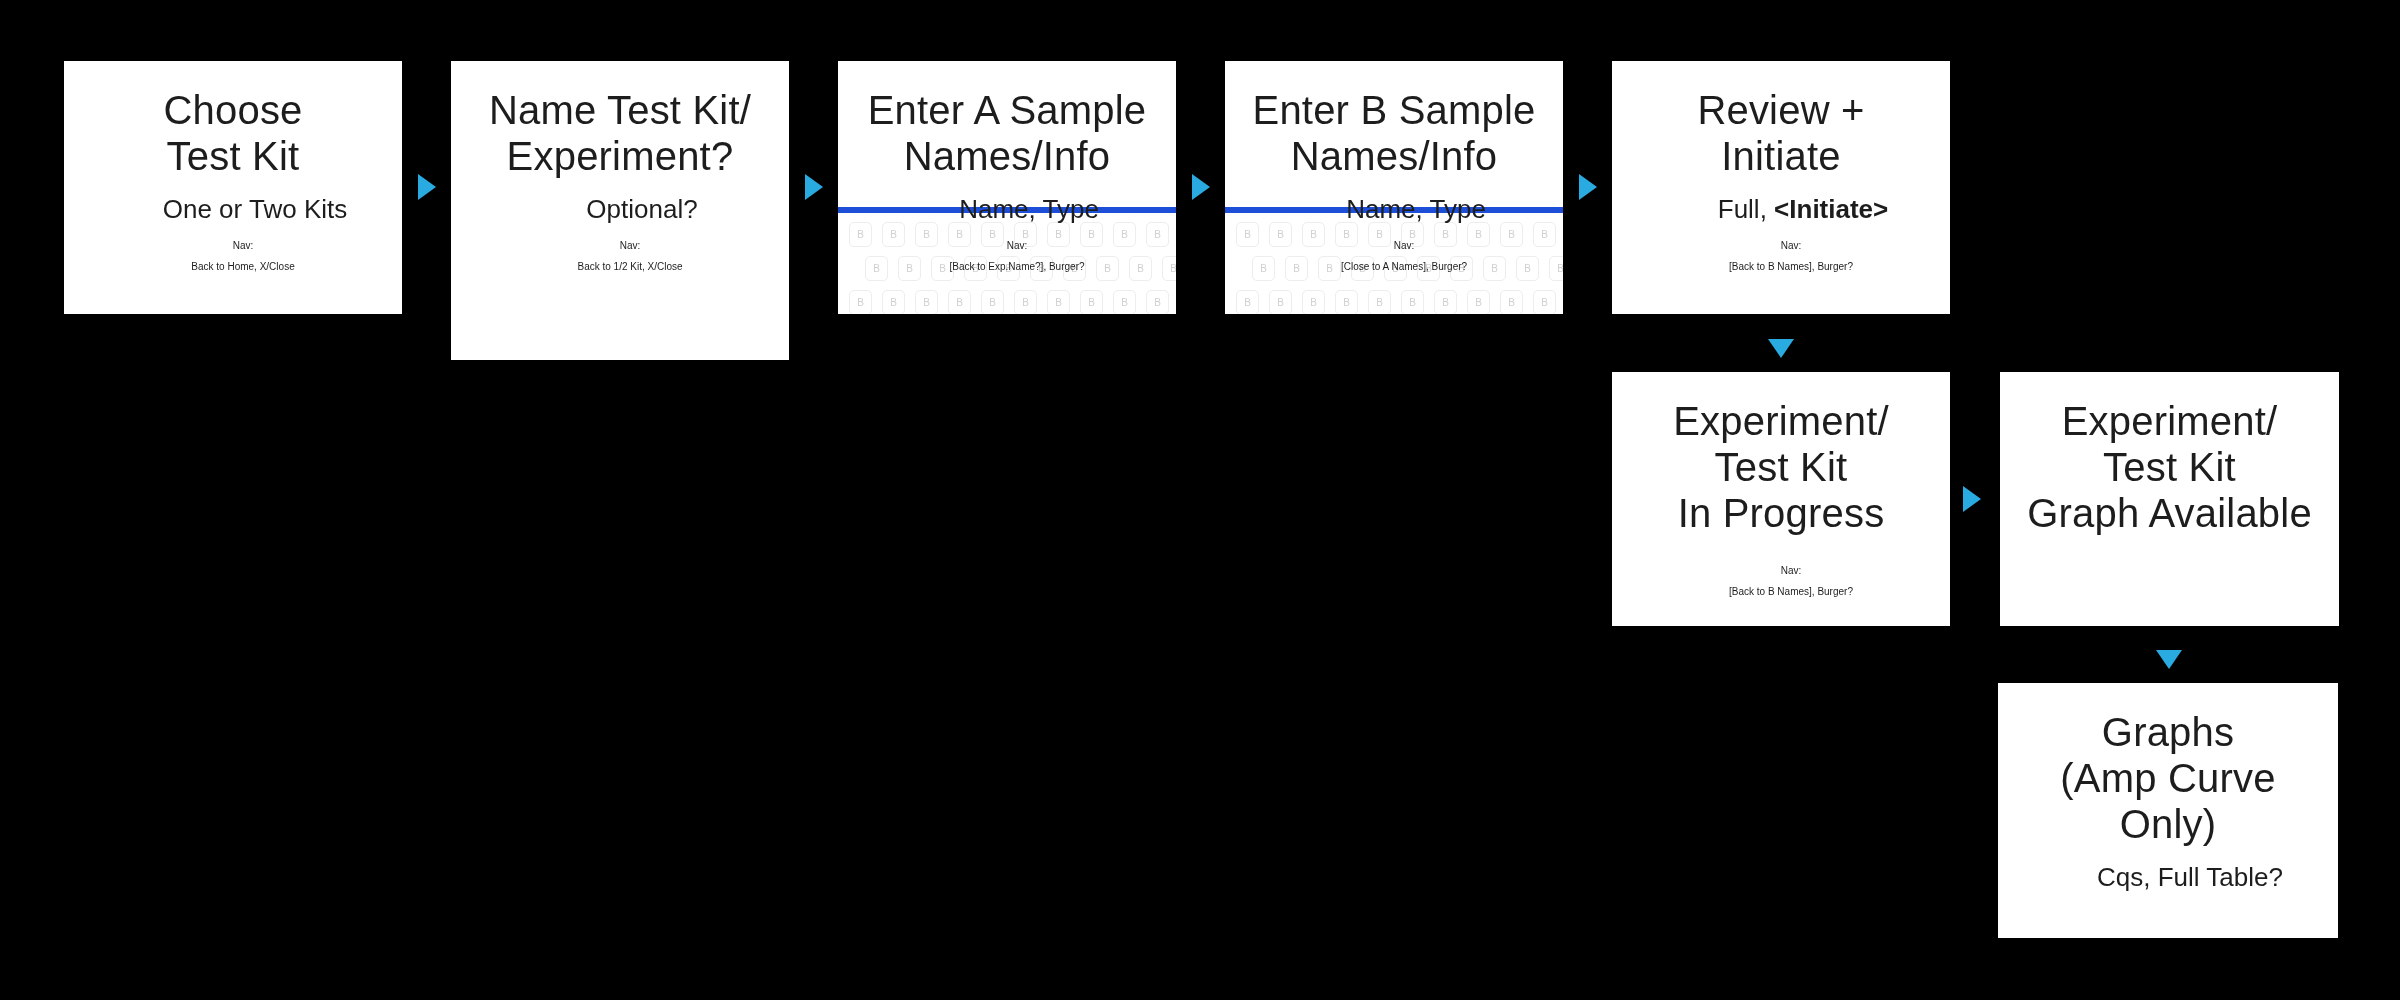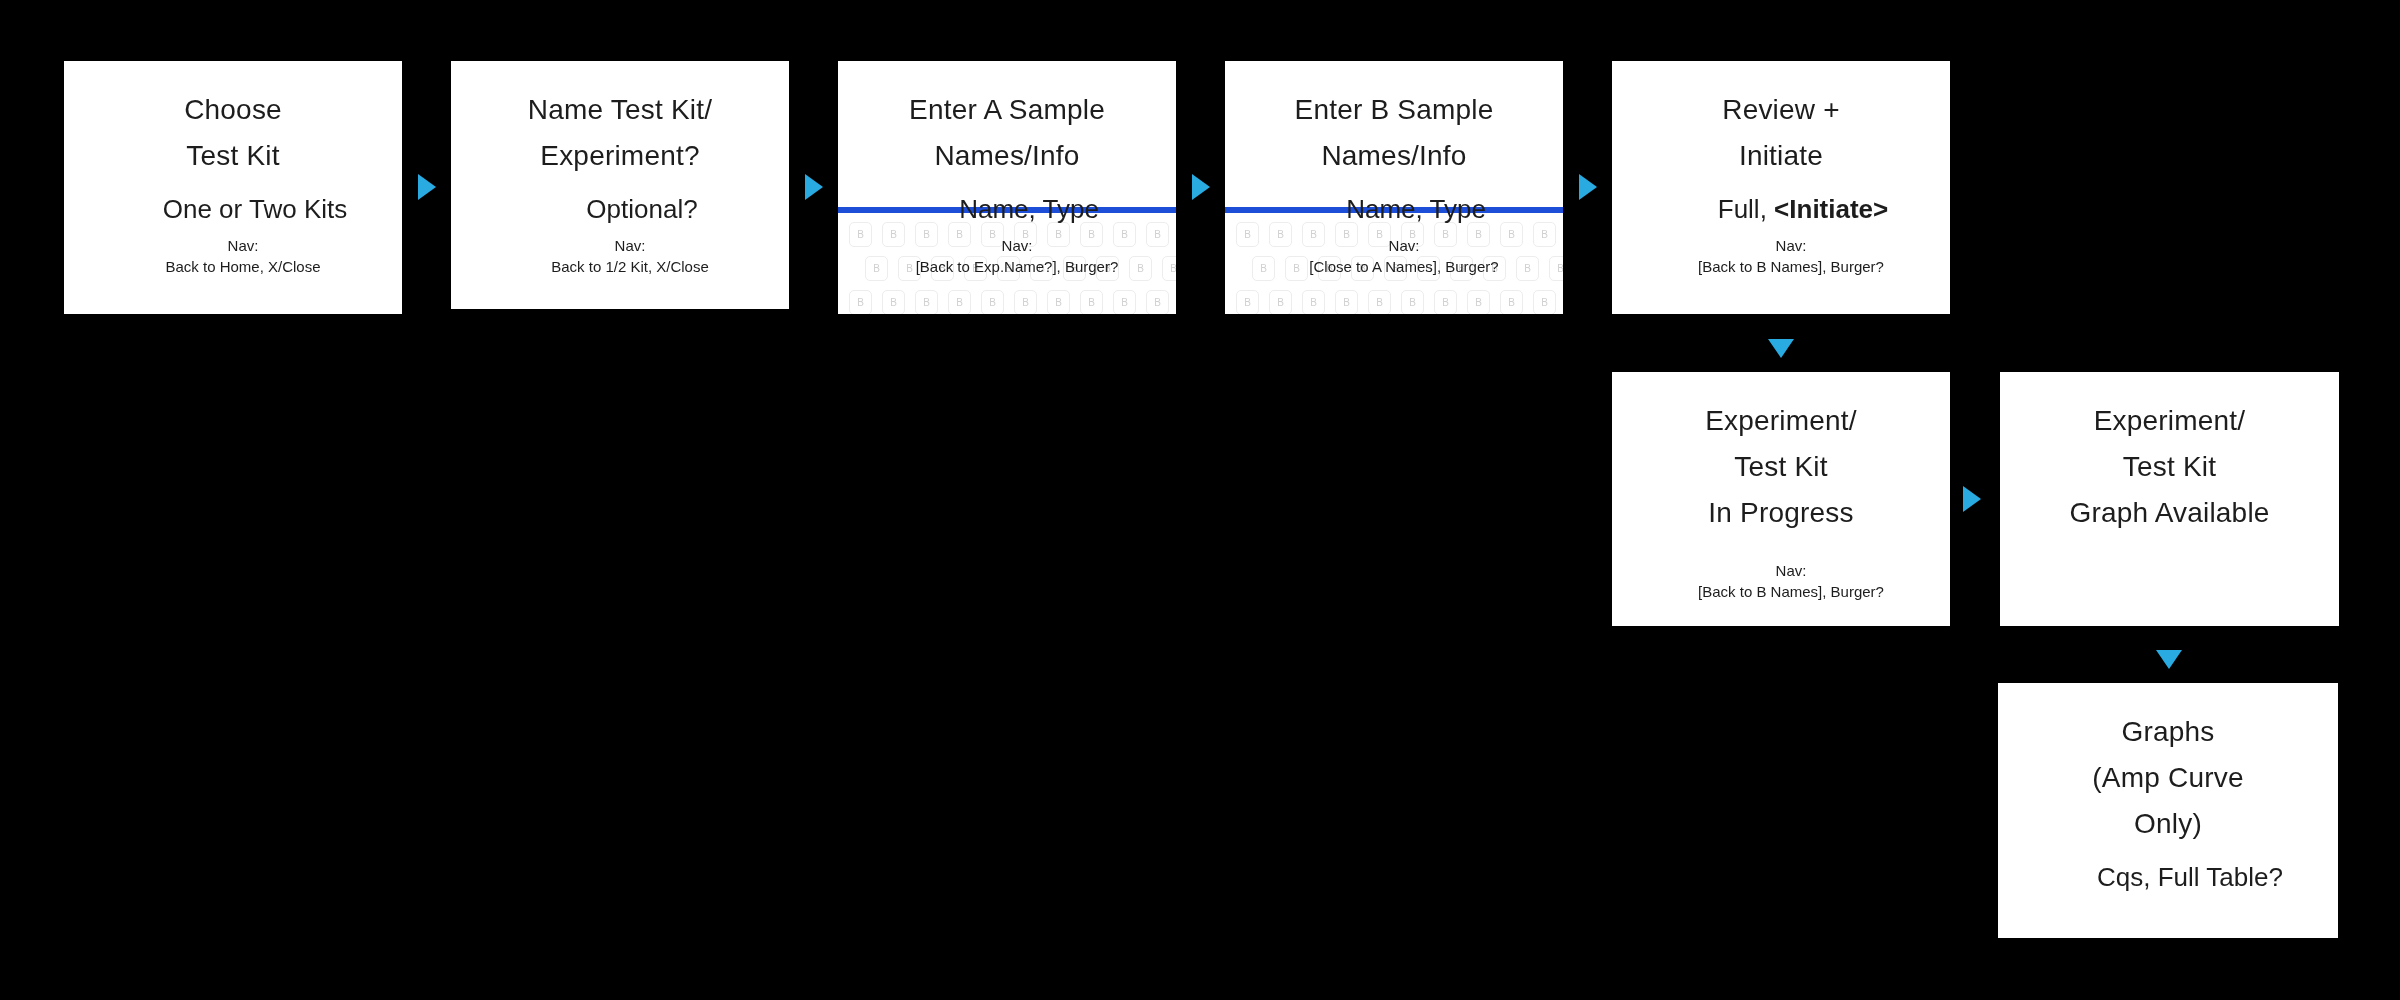--- a/index.html
+++ b/index.html
@@ -13,25 +13,25 @@
   }
   .box {
     position: absolute;
     background: var(--box-bg, #fff);
     color: var(--ink, #1d1d1d);
     text-align: center;
     box-sizing: border-box;
     padding-top: 26px;
   }
   .box .content { position: relative; z-index: 1; }
-  .title { font-size: 28px; line-height: 46px; font-weight: 400; letter-spacing: 0.2px; }
+  .title { font-size: 40px; line-height: 46px; font-weight: 400; letter-spacing: 0.2px; }
   .subtitle { font-size: 26px; line-height: 31px; margin-top: 15px; padding-left: 44px; }
   .subtitle.mt-lg { }
   .subtitle .bold { font-weight: 700; }
-  .nav { margin-top: 10px; font-size: 15px; line-height: 21px; padding-left: 20px; }
+  .nav { margin-top: 10px; font-size: 10px; line-height: 21px; padding-left: 20px; }
   .nav.mt-lg { margin-top: 24px; }
 
   
   .b-pattern {
     position: absolute;
     left: 0; right: 0; top: 146px; bottom: 0;
     overflow: hidden;
     border-top: 6px solid #1d4ed8;
     z-index: 0;
     text-align: left;
@@ -75,21 +75,21 @@
         <div>Test Kit</div>
       </div>
       <div class="subtitle">One or Two Kits</div>
       <div class="nav">
         <div>Nav:</div>
         <div>Back to Home, X/Close</div>
       </div>
     </div>
   </div>
 
-  <div class="box" style="left:451px;top:61px;width:338px;height:248px">
+  <div class="box" style="left:451px;top:61px;width:338px;height:299px">
     <div class="content">
       <div class="title">
         <div>Name Test Kit/</div>
         <div>Experiment?</div>
       </div>
       <div class="subtitle">Optional?</div>
       <div class="nav">
         <div>Nav:</div>
         <div>Back to 1/2 Kit, X/Close</div>
       </div>

